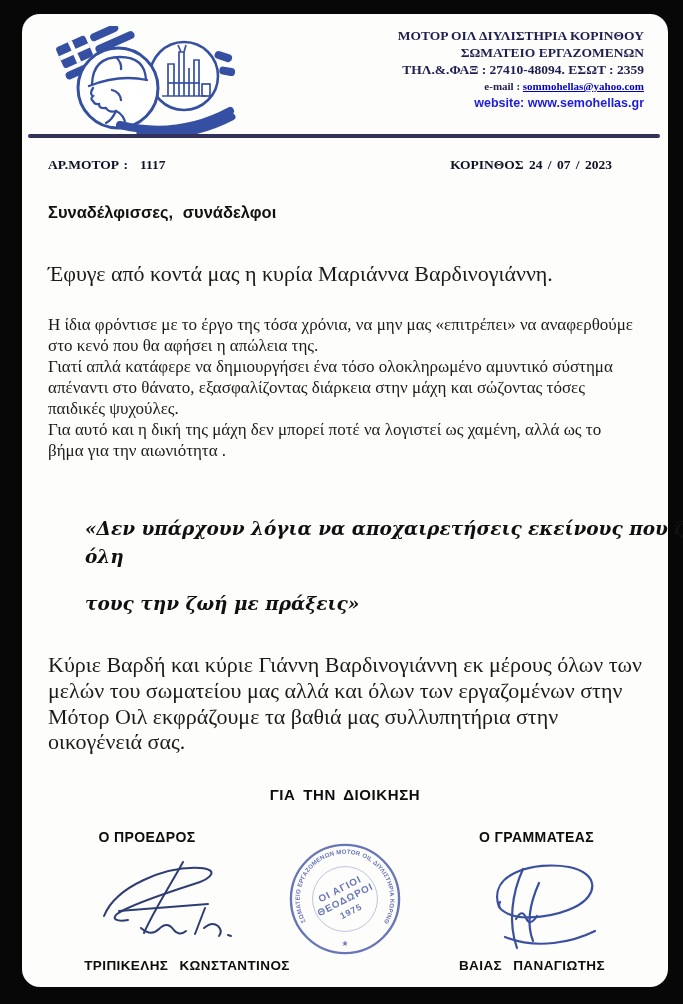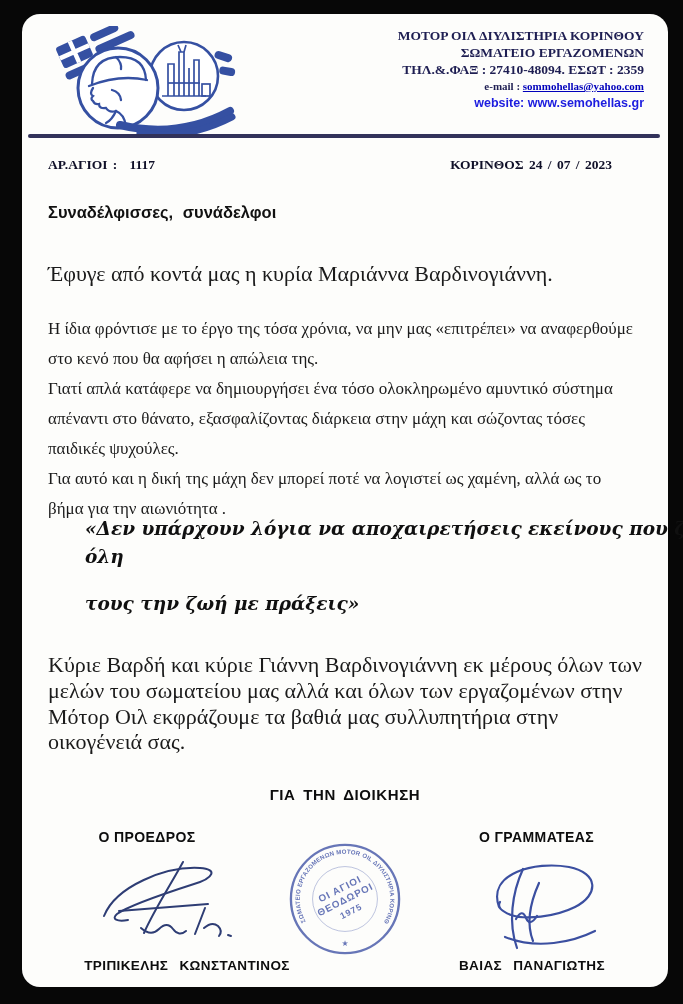--- a/index.html
+++ b/index.html
@@ -17,21 +17,21 @@
   .rule{position:absolute;left:6px;top:120px;width:632px;height:4px;background:#32325a;border-radius:2px;}
   
   .meta-row{position:absolute;left:26px;top:143px;right:56px;display:flex;justify-content:space-between;
             font-size:13.5px;font-weight:bold;color:#101028;word-spacing:2px;}
   .prot-num{margin-left:12px;}
   
   .salutation{position:absolute;left:26px;top:189px;font-family:"Liberation Sans",sans-serif;
               font-weight:bold;font-size:16.5px;color:#111;word-spacing:5px;}
   .para{position:absolute;left:26px;width:596px;font-size:22px;line-height:25.8px;color:#1b1b1b;}
   .p1{top:247px;}
-  .para-block{position:absolute;left:26px;top:300px;width:592px;font-size:17px;line-height:30px;color:#1b1b1b;}
+  .para-block{position:absolute;left:26px;top:300px;width:592px;font-size:17px;line-height:21px;color:#1b1b1b;}
   .quote{position:absolute;left:16px;top:501px;width:100%;text-align:left;
          font-family:"DejaVu Serif",serif;font-style:italic;font-weight:bold;
          font-size:18.5px;line-height:28px;color:#101010;padding-left:47px;}
   .quote .q2{margin-top:19px;}
   .p-final{top:638px;width:600px;}
   
   .admin-heading{position:absolute;left:0;top:772px;width:100%;text-align:center;
                  font-family:"Liberation Sans",sans-serif;font-weight:bold;font-size:15px;
                  letter-spacing:.6px;color:#0d0d0d;word-spacing:3px;}
   .sig-title{position:absolute;top:815px;font-family:"Liberation Sans",sans-serif;font-weight:bold;
@@ -109,21 +109,21 @@
       <div class="web-line">
         <span>website:</span>
         <span>www.semohellas.gr</span>
       </div>
     </div>
 
     <div class="rule"></div>
 
     <div class="meta-row">
       <div>
-        <span>ΑΡ.ΑΓΙΟΙ :</span><span class="prot-num">1117</span>
+        <span>ΑΡ.ΜΟΤΟΡ :</span><span class="prot-num">1117</span>
       </div>
       <div>ΚΟΡΙΝΘΟΣ 24 / 07 / 2023</div>
     </div>
 
     <div class="salutation">Συναδέλφισσες, συνάδελφοι</div>
 
     <div class="para p1">Έφυγε από κοντά μας η κυρία Μαριάννα Βαρδινογιάννη.</div>
 
     <div class="para-block">
       <div>Η ίδια φρόντισε με το έργο της τόσα χρόνια, να μην μας «επιτρέπει» να αναφερθούμε στο κενό που θα αφήσει η απώλεια της.</div>

